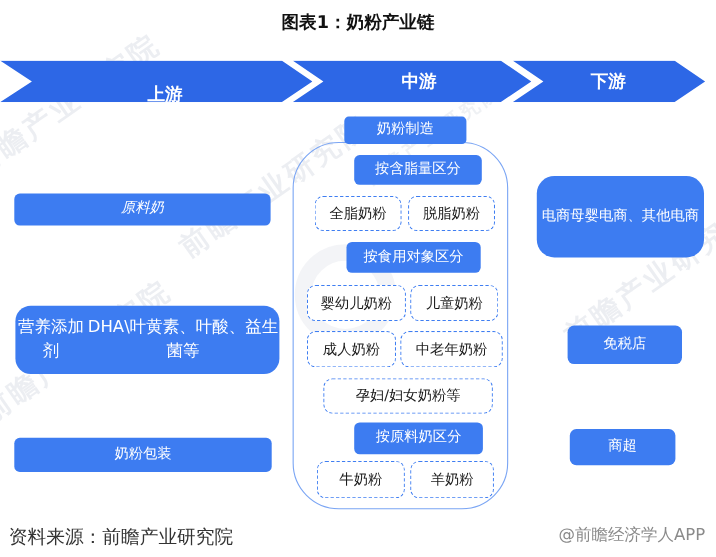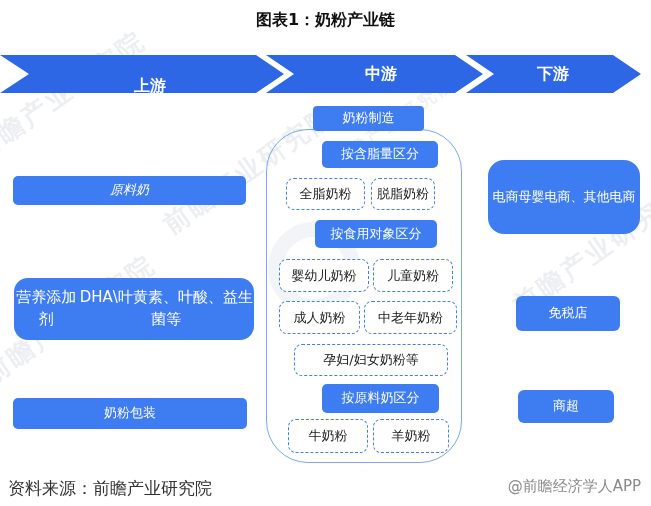--- a/index.html
+++ b/index.html
@@ -50,21 +50,21 @@
     border:1.5px solid #7aa5f4;border-radius:42px;background:transparent;box-sizing:border-box;
   }
   
   .b-raw{left:13px;top:176px;width:233px;height:29px;font-style:italic;}
   .b-add{left:14px;top:278px;width:240px;height:62px;border-radius:14px;font-size:15px;}
   .b-pack{left:13px;top:398px;width:234px;height:31px;}
   
   .b-manu{left:313px;top:106px;width:111px;height:25px;border-radius:4px;z-index:3;}
   .h-fat{left:322px;top:141px;width:116px;height:27px;}
   .d-whole{left:286px;top:178px;width:79px;height:32px;}
-  .d-skim{left:371px;top:178px;width:64px;height:32px;}
+  .d-skim{left:371px;top:178px;width:79px;height:32px;}
   .h-consumer{left:315px;top:220px;width:122px;height:28px;}
   .d-infant{left:279px;top:259px;width:90px;height:33px;}
   .d-children{left:373px;top:259px;width:80px;height:33px;}
   .d-adult{left:279px;top:301px;width:81px;height:33px;}
   .d-elderly{left:364px;top:301px;width:93px;height:33px;}
   .d-pregnant{left:294px;top:344px;width:154px;height:32px;}
   .h-rawmilk{left:322px;top:384px;width:117px;height:29px;}
   .d-cow{left:288px;top:419px;width:80px;height:34px;}
   .d-goat{left:373px;top:419px;width:76px;height:34px;}
   

